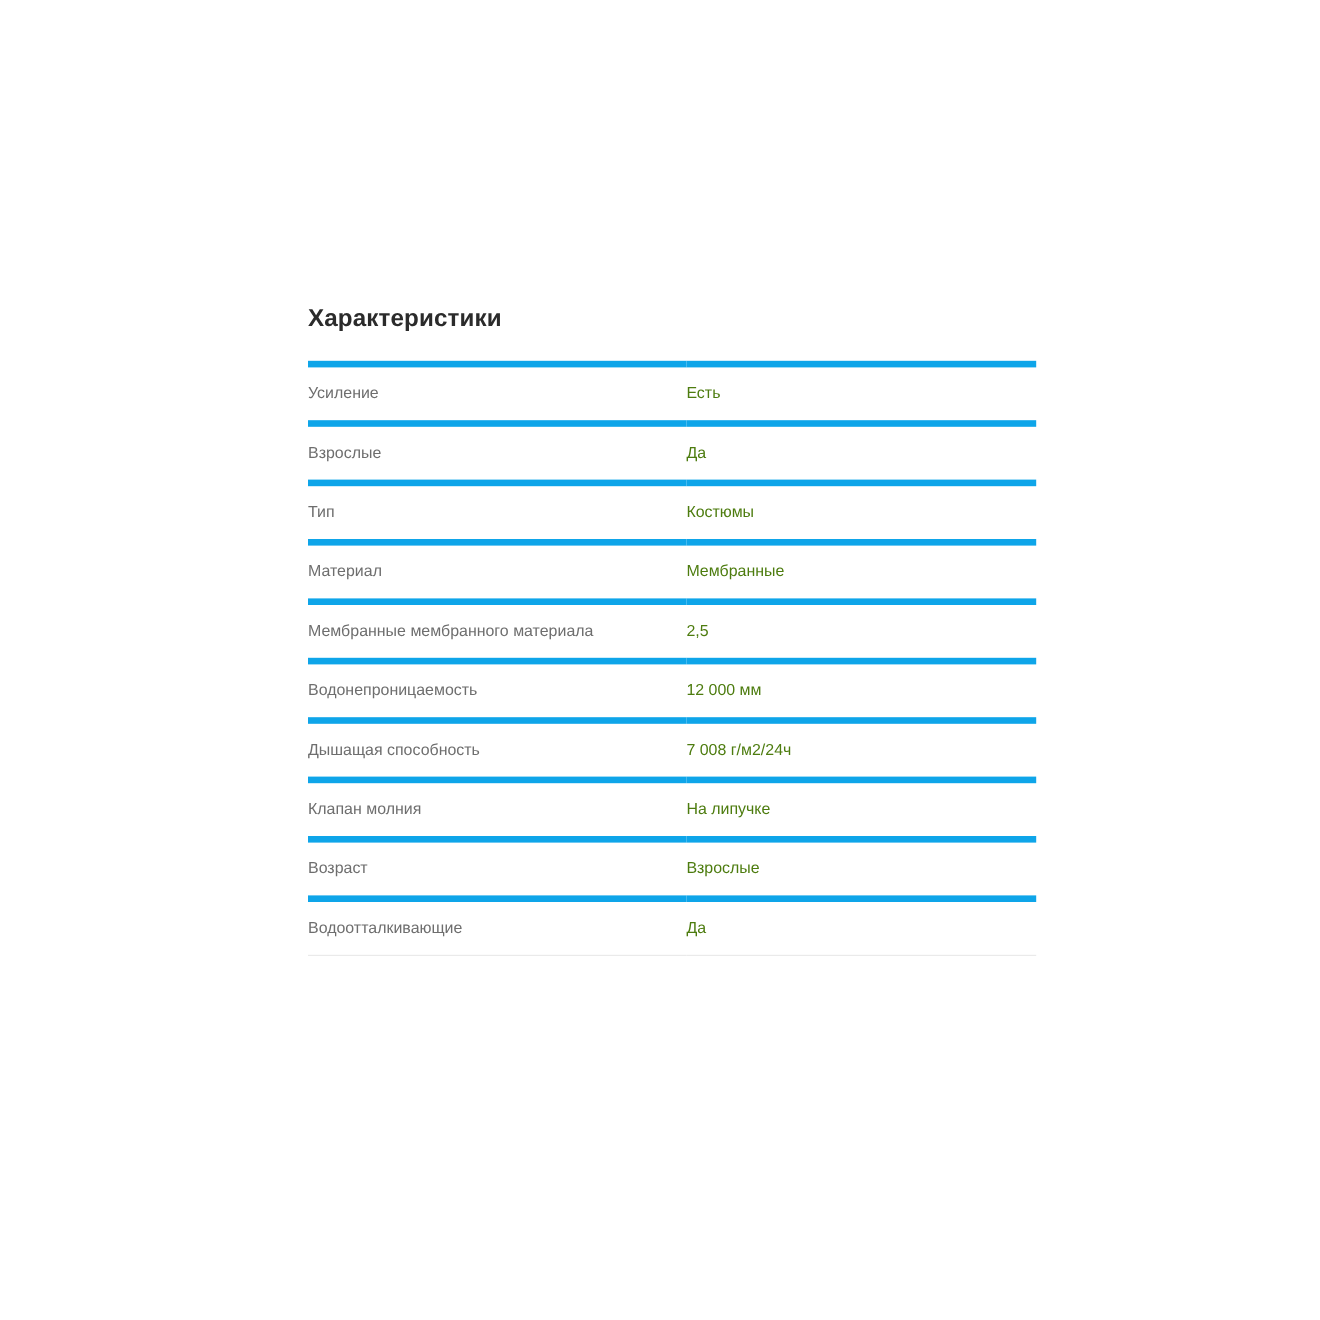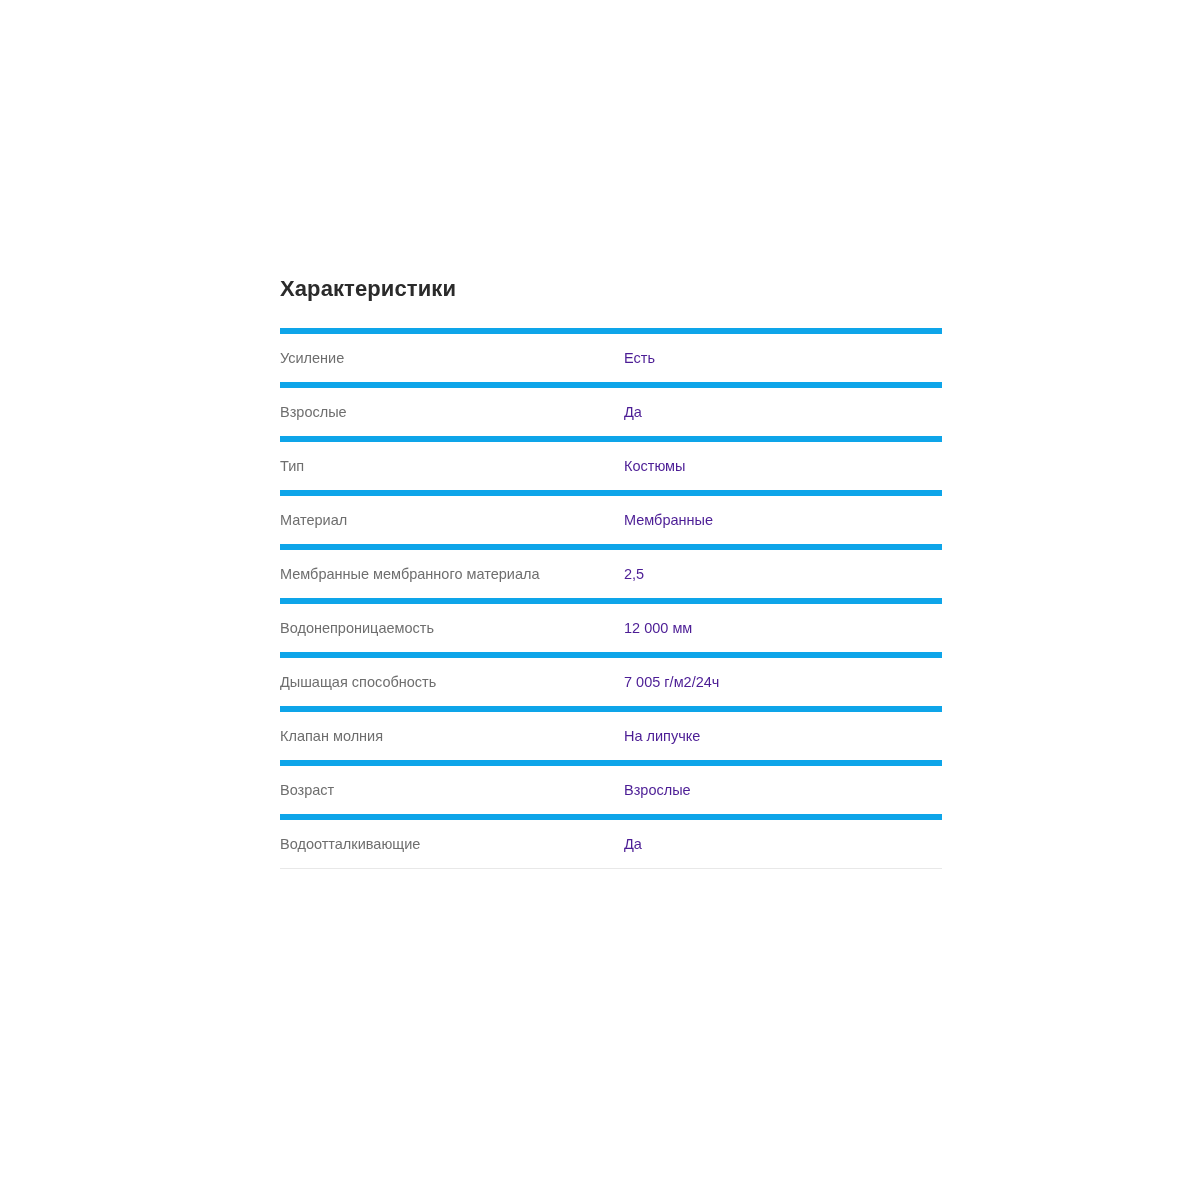--- a/index.html
+++ b/index.html
@@ -51,21 +51,21 @@
     font-size: 14.5px;
     line-height: 1.35;
   }
   .spec-name {
     width: 326px;
     color: #6e6e6e;
     font-weight: normal;
     padding-right: 18px !important;
   }
   .spec-value {
-    color: #4c1d95;
+    color: #4d7c0f;
     font-weight: normal;
   }
 </style>
 </head>
 <body>
 
 <div class="page">
   <section class="specs-block">
     <h2 class="specs-title">Характеристики</h2>
     <table class="specs-table">
@@ -89,21 +89,21 @@
         <tr>
           <td class="spec-name">Мембранные мембранного материала</td>
           <td class="spec-value">2,5</td>
         </tr>
         <tr>
           <td class="spec-name">Водонепроницаемость</td>
           <td class="spec-value">12 000 мм</td>
         </tr>
         <tr>
           <td class="spec-name">Дышащая способность</td>
-          <td class="spec-value">7 005 г/м2/24ч</td>
+          <td class="spec-value">7 008 г/м2/24ч</td>
         </tr>
         <tr>
           <td class="spec-name">Клапан молния</td>
           <td class="spec-value">На липучке</td>
         </tr>
         <tr>
           <td class="spec-name">Возраст</td>
           <td class="spec-value">Взрослые</td>
         </tr>
         <tr>

